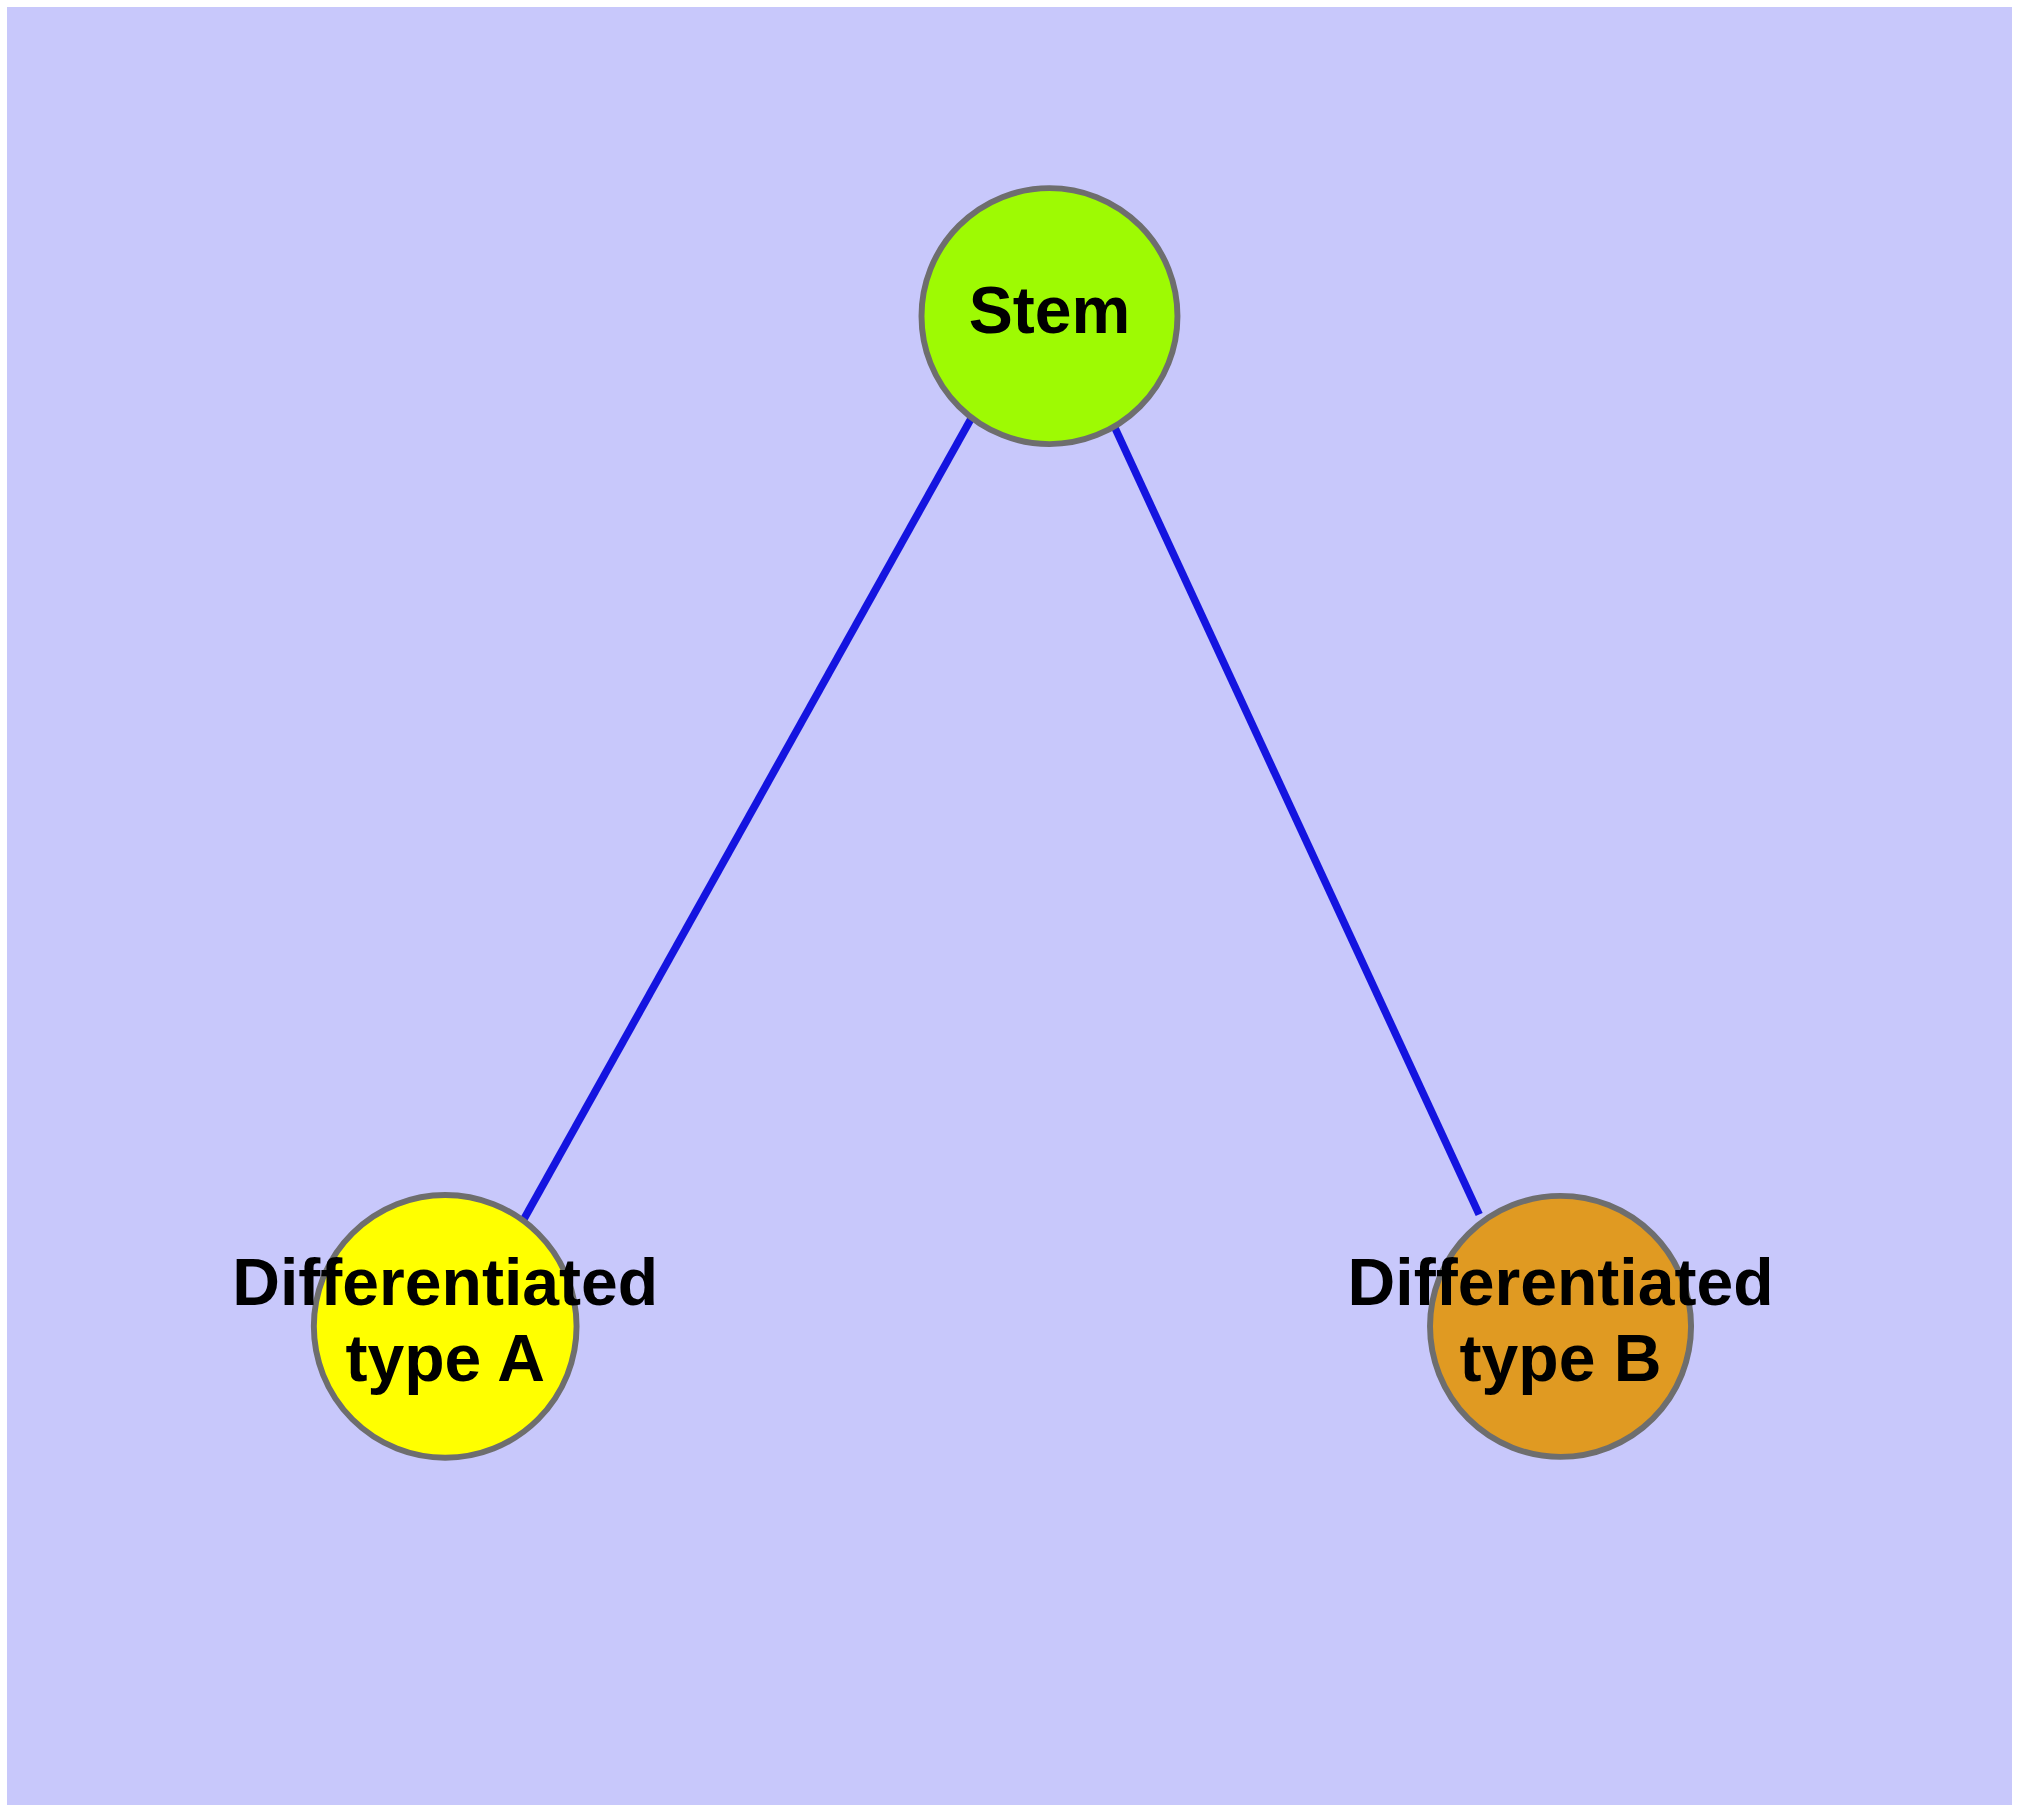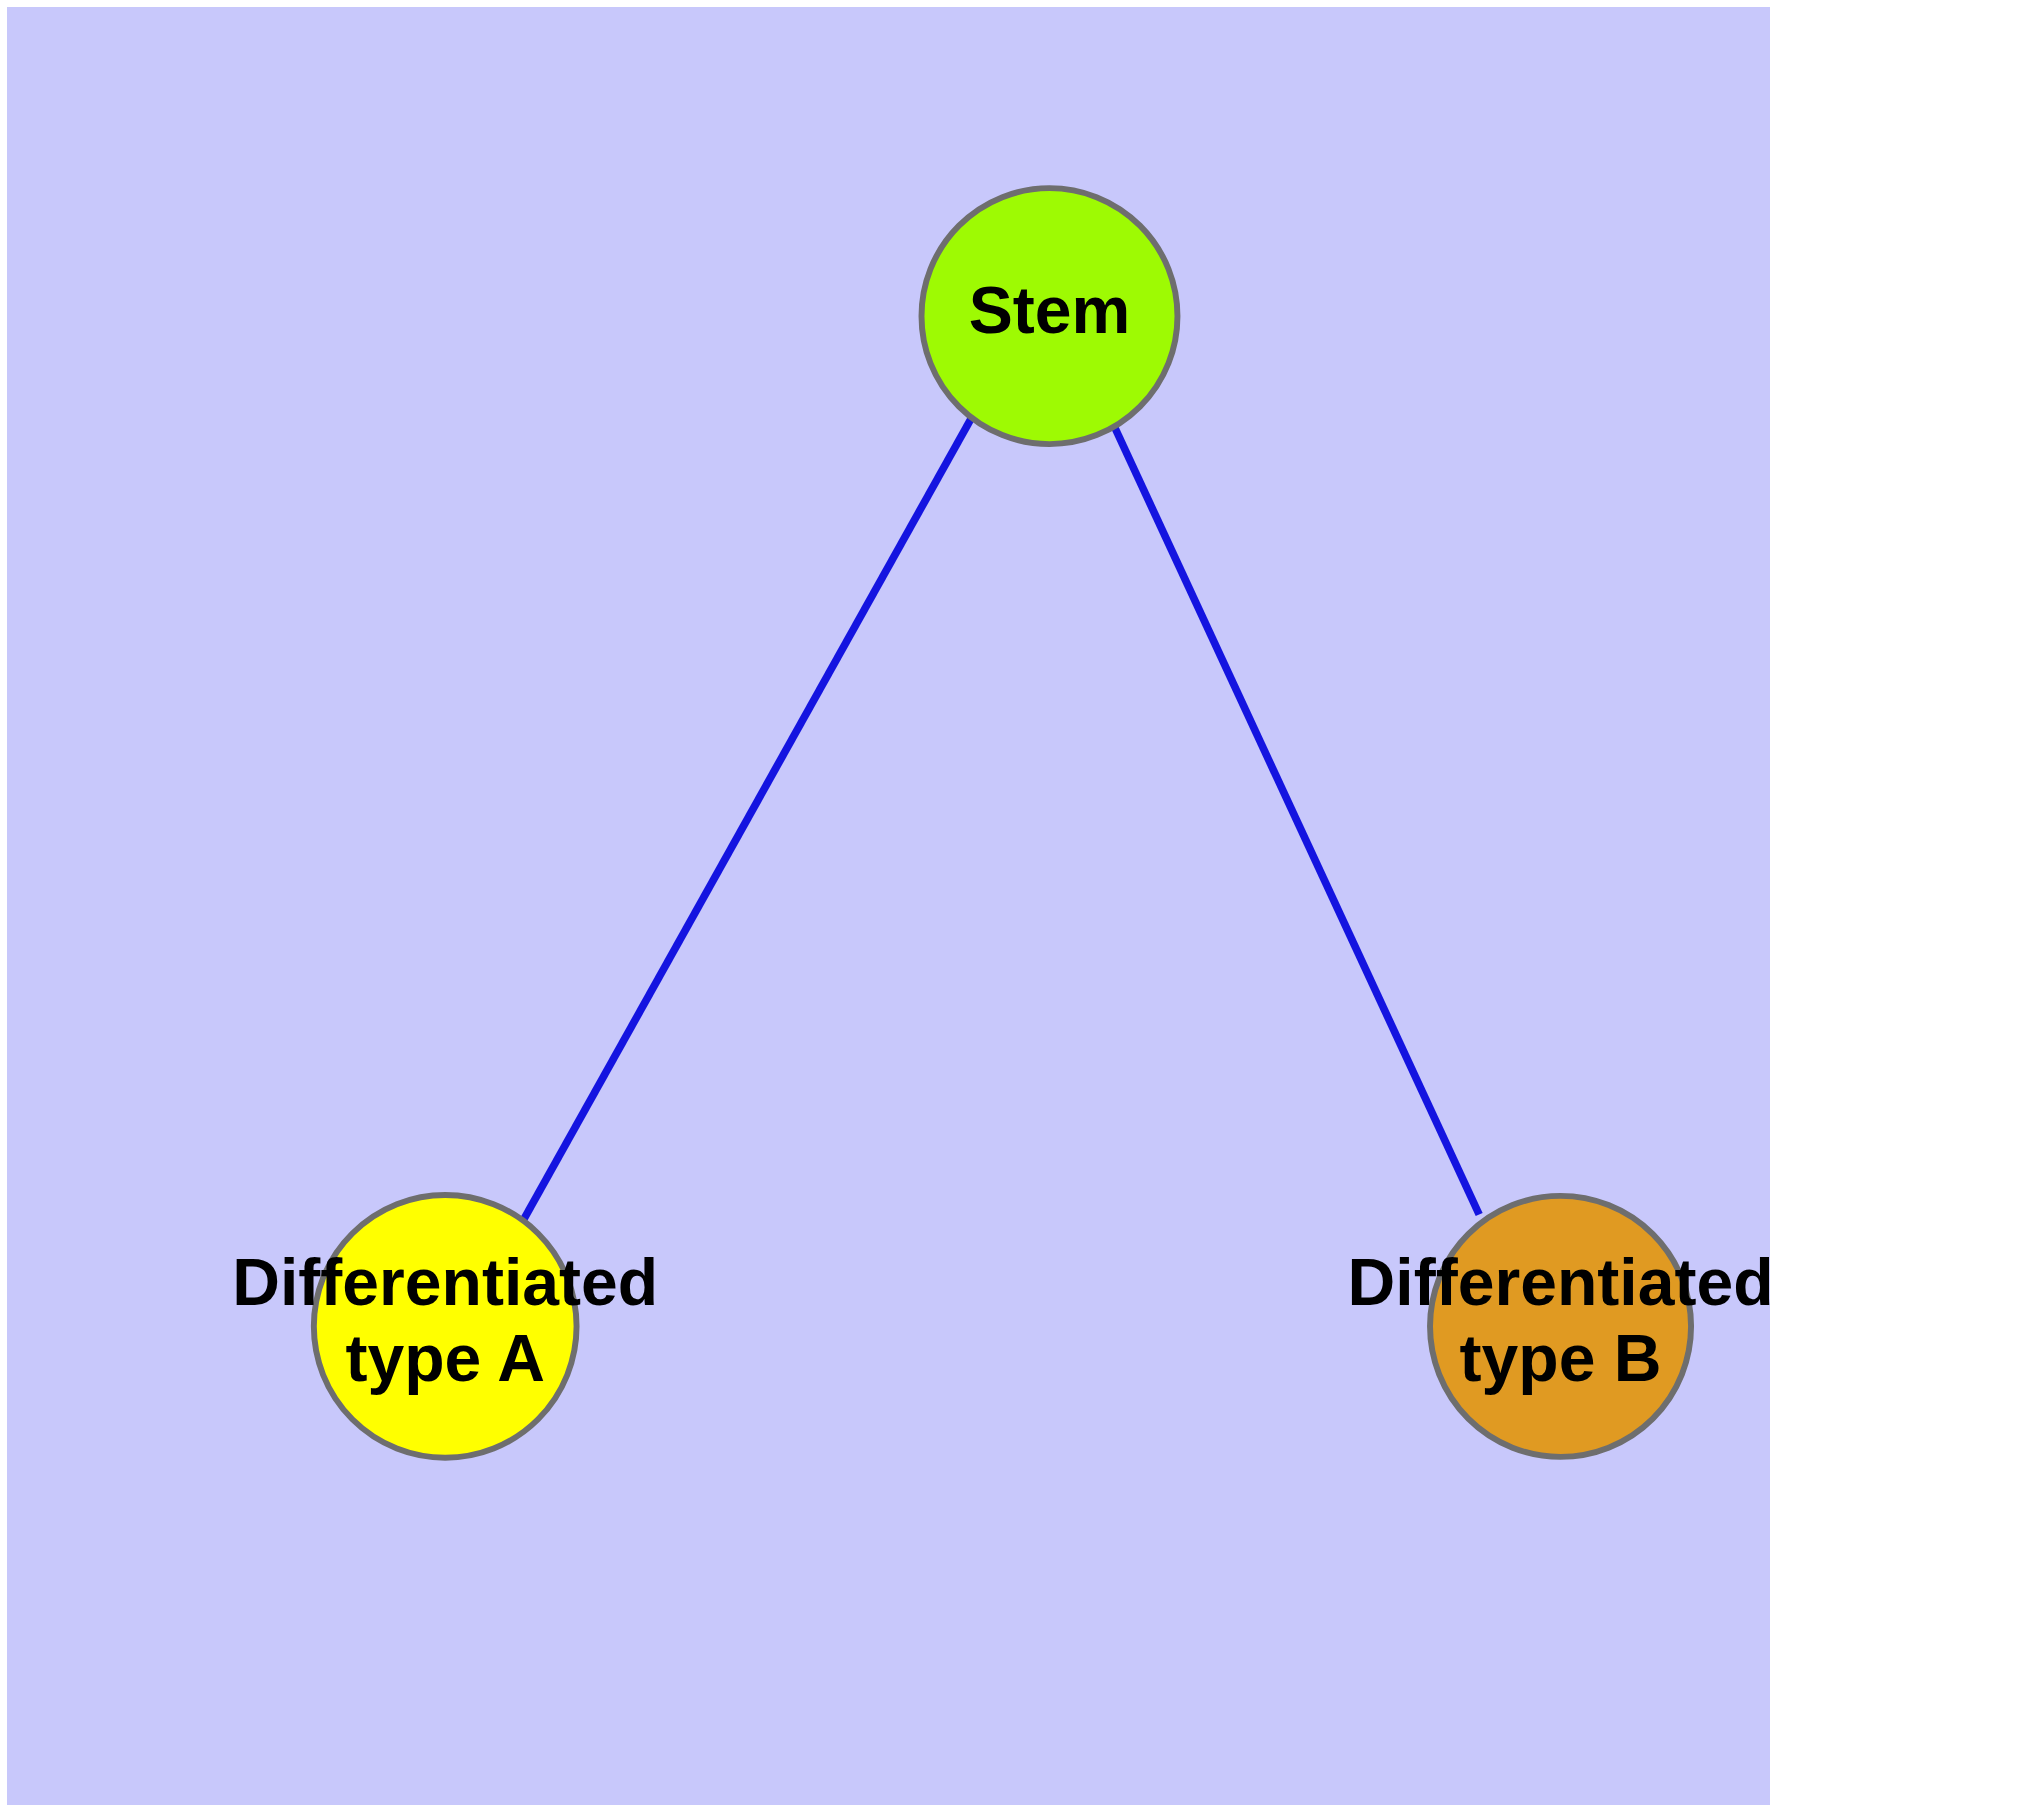--- a/index.html
+++ b/index.html
@@ -35,21 +35,21 @@
     text-anchor: middle;
     dominant-baseline: middle;
   }
   .edge-line {
     stroke-linecap: butt;
   }
 </style>
 </head>
 <body>
 
-<div id="canvas" style="width: 1770px; height: 1812px;">
+<div id="canvas" style="width: 2012px; height: 1812px;">
 
   <div id="plot-background" style="background: rgb(200, 200, 251); left: 6.8px; top: 6.8px; width: 2007px; height: 1798px;"></div>
 
   <svg id="graph-svg" viewBox="0 0 2384 2138" xmlns="http://www.w3.org/2000/svg" style="width: 2021px; height: 1812px;">
 
     <g id="edges-group">
         <line x1="1146" y1="493" x2="617" y2="1440" stroke="#1414e0" stroke-width="9" class="edge-line"></line>
         <line x1="1313" y1="500" x2="1745" y2="1433" stroke="#1414e0" stroke-width="9" class="edge-line"></line>
       </g>
     <g id="nodes-group">

